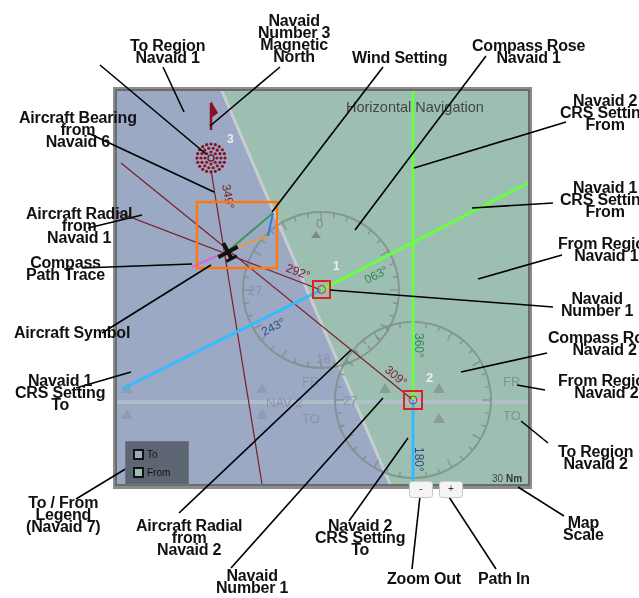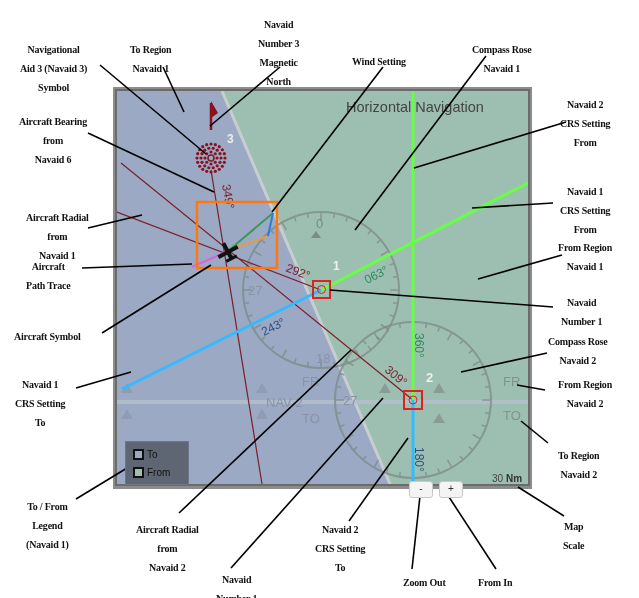--- a/index.html
+++ b/index.html
@@ -1,20 +1,20 @@
 <!DOCTYPE html>
 <html><head>
   <meta charset="utf-8">
   <style>
     html, body { margin: 0; padding: 0; background: #ffffff; }
     body { width: 639px; height: 598px; position: relative; overflow: hidden;
            font-family: "Liberation Sans", sans-serif; }
     #stage { position: absolute; left: 0; top: 0; width: 639px; height: 598px; }
-    .callout { position: absolute; font-family: Liberation Serif, serif; font-size: 10px;
-               font-weight: bold; color: #111; text-align: center; line-height: 19px;
+    .callout { position: absolute; font-family: Liberation Sans, sans-serif; font-size: 16px;
+               font-weight: bold; color: #111; text-align: center; line-height: 12px;
                white-space: pre; letter-spacing: -0.2px; }
     .zoom-btn { position: absolute; width: 22px; height: 15px; background: #f4f4f4;
                 border: 1px solid #c8c8c8; border-radius: 3px; font-size: 10px; line-height: 14px;
                 text-align: center; color: #333; font-family: "Liberation Sans", sans-serif; cursor: pointer; }
     .legend { position: absolute; left: 125px; top: 441px; width: 62px; height: 42px;
               background: #5f6673; border: 1px solid #6f7684; }
     .legend .row { position: absolute; left: 7px; height: 14px; display: flex; align-items: center; }
     .legend .sw { width: 11px; height: 11px; border: 2px solid #111; margin-right: 3px; box-sizing: border-box; }
     .legend .lbl { font-size: 10px; color: #111; font-family: "Liberation Sans", sans-serif; }
   </style>
@@ -276,23 +276,20 @@
       <span class="sw" style="background:#9dbfb2;"></span>
       <span class="lbl">From</span>
     </div>
   </div>
 
   
   <div class="zoom-btn" style="left:409px; top:481px;">-</div>
   <div class="zoom-btn" style="left:439px; top:481px;">+</div>
 
   
-  <div class="callout" style="left:20px; top:40px;">Navigational
-Aid 3 (Navaid 3)
-Symbol</div>
   <div class="callout" style="left:130px; top:40px;">To Region
 Navaid 1</div>
   <div class="callout" style="left:258px; top:15px;">Navaid
 Number 3
 Magnetic
 North</div>
   <div class="callout" style="left:352px; top:52px;">Wind Setting</div>
   <div class="callout" style="left:472px; top:40px;">Compass Rose
 Navaid 1</div>
   <div class="callout" style="left:560px; top:95px;">Navaid 2
@@ -302,42 +299,42 @@
 from
 Navaid 6</div>
   <div class="callout" style="left:560px; top:182px;">Navaid 1
 CRS Setting
 From</div>
   <div class="callout" style="left:26px; top:208px;">Aircraft Radial
 from
 Navaid 1</div>
   <div class="callout" style="left:558px; top:238px;">From Region
 Navaid 1</div>
-  <div class="callout" style="left:26px; top:257px;">Aircraft
+  <div class="callout" style="left:26px; top:257px;">Compass
 Path Trace</div>
   <div class="callout" style="left:561px; top:293px;">Navaid
 Number 1</div>
   <div class="callout" style="left:14px; top:327px;">Aircraft Symbol</div>
   <div class="callout" style="left:548px; top:332px;">Compass Rose
 Navaid 2</div>
   <div class="callout" style="left:15px; top:375px;">Navaid 1
 CRS Setting
 To</div>
   <div class="callout" style="left:558px; top:375px;">From Region
 Navaid 2</div>
   <div class="callout" style="left:558px; top:446px;">To Region
 Navaid 2</div>
   <div class="callout" style="left:26px; top:497px;">To / From
 Legend
-(Navaid 1)</div>
+(Navaid 7)</div>
   <div class="callout" style="left:136px; top:520px;">Aircraft Radial
 from
 Navaid 2</div>
   <div class="callout" style="left:315px; top:520px;">Navaid 2
 CRS Setting
 To</div>
   <div class="callout" style="left:563px; top:517px;text-align:center;">Map
 Scale</div>
   <div class="callout" style="left:216px; top:570px;">Navaid
 Number 1</div>
-  <div class="callout" style="left:403px; top:573px;">Zoom Out</div>
-  <div class="callout" style="left:478px; top:573px;">From In</div>
+  <div class="callout" style="left:387px; top:573px;">Zoom Out</div>
+  <div class="callout" style="left:478px; top:573px;">Path In</div>
 </div>
 
 </body></html>

